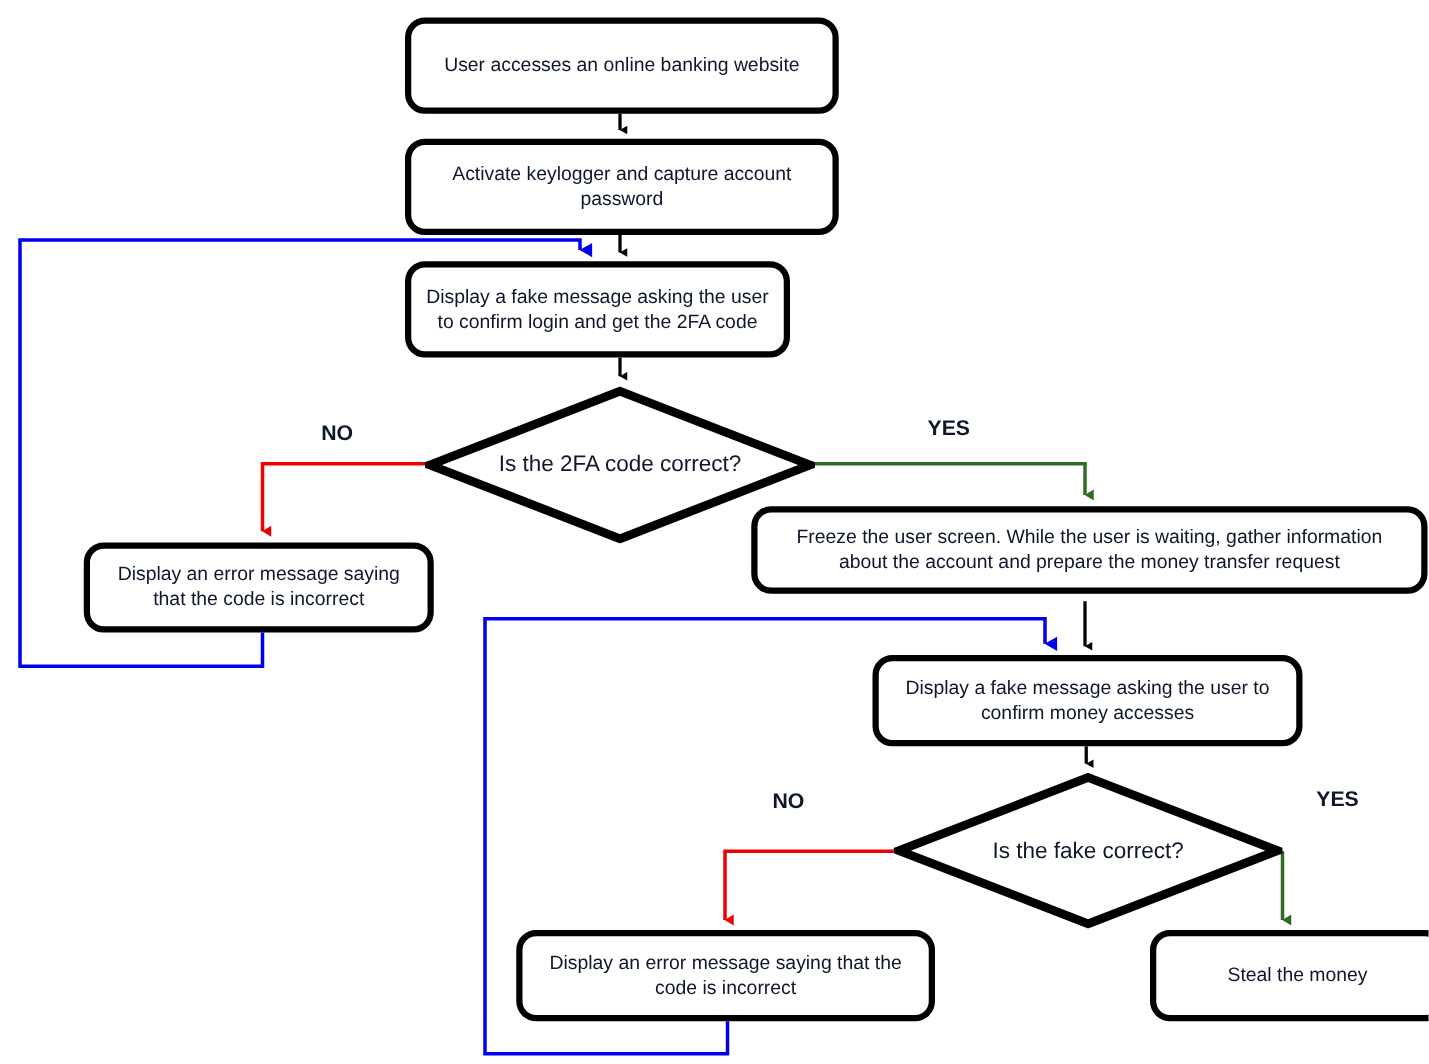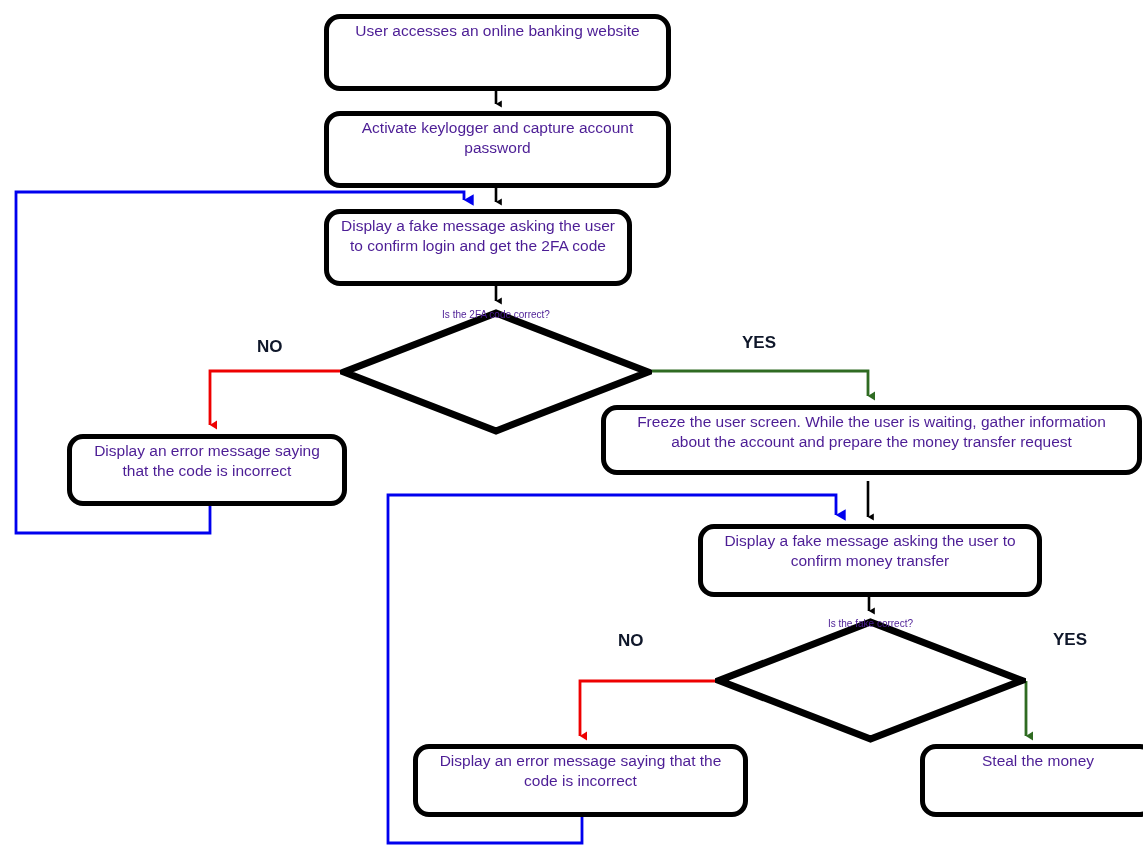--- a/index.html
+++ b/index.html
@@ -22,38 +22,38 @@
     position: absolute;
     left: 0;
     top: 0;
     width: 1143px;
     height: 851px;
   }
   .node {
     position: absolute;
     box-sizing: border-box;
     display: flex;
-    align-items: flex-start;
+    align-items: center;
     justify-content: center;
     text-align: center;
-    color: #4c1d95;
+    color: #0f172a;
     background: #ffffff;
     z-index: 3;
   }
   .node.process {
     border: 5px solid #000000;
     border-radius: 16px;
     font-size: 15.5px;
     line-height: 1.28;
     padding: 2px 12px;
   }
   .node.decision {
     background: transparent;
     border: none;
-    font-size: 10px;
+    font-size: 18px;
     line-height: 1.28;
   }
   .decision .dtext {
     position: relative;
     z-index: 2;
     pointer-events: none;
   }
   .decision svg {
     position: absolute;
     left: 0;
@@ -133,21 +133,21 @@
 
   <div class="node process" style="left:67px; top:434px; width:280px; height:72px;">
     <span>Display an error message saying that the code is incorrect</span>
   </div>
 
   <div class="node process" style="left:601px; top:405px; width:541px; height:70px;">
     <span>Freeze the user screen. While the user is waiting, gather information about the account and prepare the money transfer request</span>
   </div>
 
   <div class="node process" style="left:698px; top:524px; width:344px; height:73px;">
-    <span>Display a fake message asking the user to confirm money transfer</span>
+    <span>Display a fake message asking the user to confirm money accesses</span>
   </div>
 
   <div class="node decision" style="left:715px; top:618px; width:311px; height:125px;">
     <svg width="311" height="125" viewBox="0 0 311 125">
       <polygon points="155.5,4 307,62.5 155.5,121 4,62.5" fill="#ffffff" stroke="#000000" stroke-width="7" stroke-linejoin="miter"></polygon>
     </svg>
     <span class="dtext">Is the fake correct?</span>
   </div>
 
   <div class="node process" style="left:413px; top:744px; width:335px; height:73px;">

